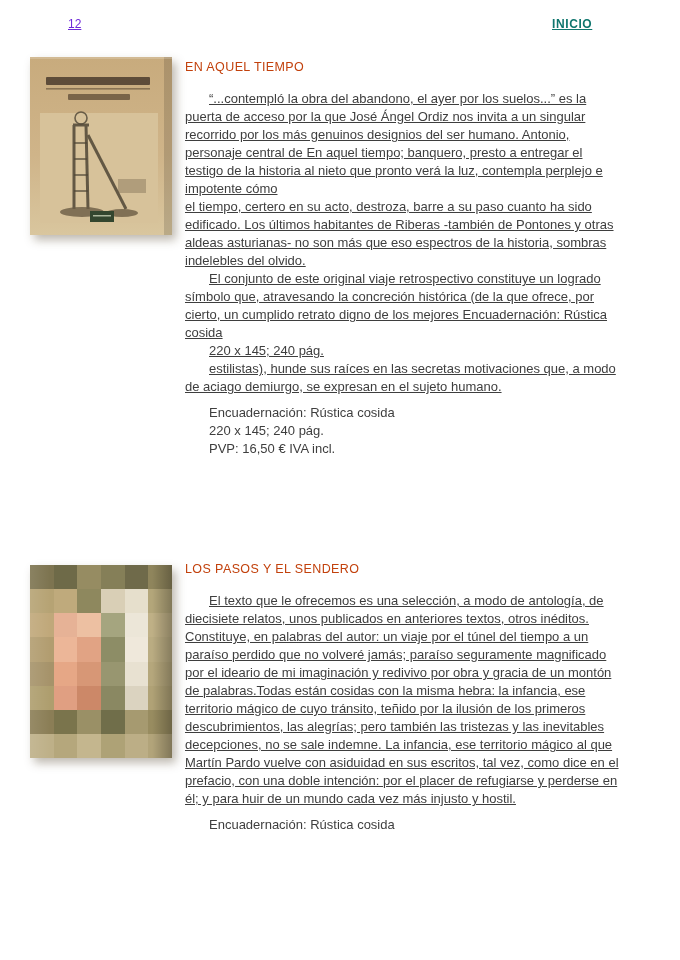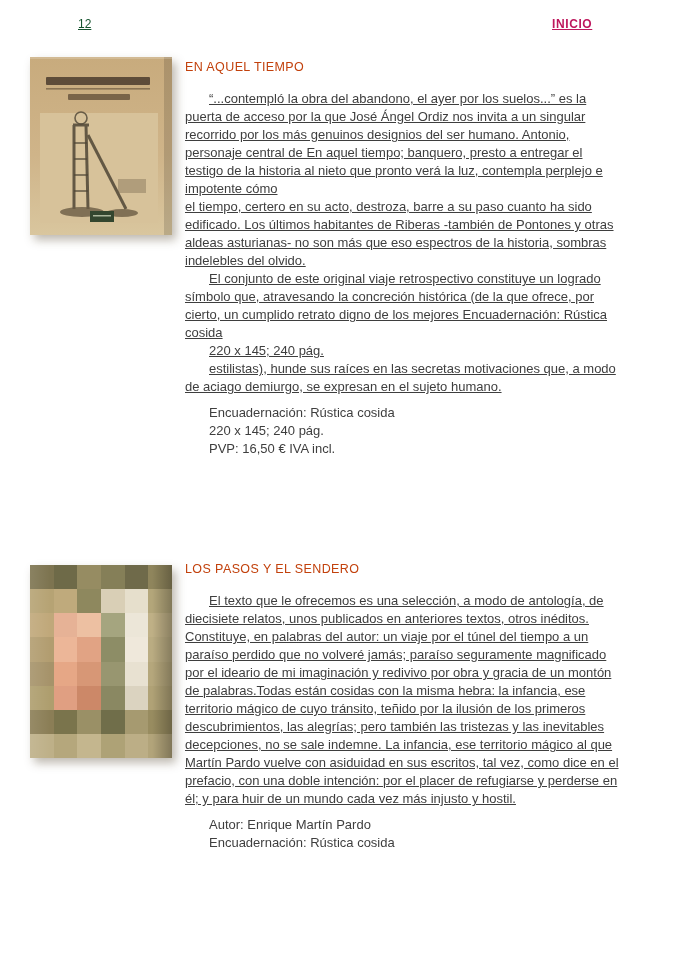--- a/index.html
+++ b/index.html
@@ -1,23 +1,23 @@
 <!DOCTYPE html>
 <html><head>
 <meta charset="utf-8">
 <style>
   html,body{margin:0;padding:0;background:#ffffff;}
   .page{
     position:relative;width:680px;height:960px;background:#ffffff;
     font-family:"Liberation Sans",sans-serif;color:#3e3e3e;overflow:hidden;
   }
-  .pagenum{position:absolute;left:78px;top:17px;font-size:12px;color:#14532d;text-decoration:underline;}
+  .pagenum{position:absolute;left:68px;top:17px;font-size:12px;color:#6d28d9;text-decoration:underline;}
   .inicio{
     position:absolute;left:552px;top:17px;font-size:12px;font-weight:bold;
-    color:#be185d;text-decoration:underline;letter-spacing:.6px;cursor:pointer;
+    color:#0f766e;text-decoration:underline;letter-spacing:.6px;cursor:pointer;
   }
   figure.cover{position:absolute;margin:0;box-shadow:4px 5px 9px rgba(70,55,30,.35);}
   .cover1{left:30px;top:57px;width:142px;height:178px;}
   .cover2{left:30px;top:565px;width:142px;height:193px;}
   .cover svg{display:block;width:100%;height:100%;}
   .mosaic{display:grid;width:100%;height:100%;grid-template-columns:repeat(6,1fr);grid-auto-rows:1fr;}
   .cover2::after{
     content:"";position:absolute;inset:0;pointer-events:none;
     background:linear-gradient(to right, rgba(255,255,255,.10), rgba(0,0,0,0) 14%, rgba(0,0,0,0) 86%, rgba(0,0,0,.28));
   }
@@ -155,18 +155,17 @@
         <div style="background: rgb(188, 174, 134);"></div>
         <div style="background: rgb(178, 164, 122);"></div>
       </div>
   </figure>
 
   <h2 class="title t2">LOS PASOS Y EL SENDERO</h2>
 
   <div class="text t2text">
     <p class="ind">El texto que le ofrecemos es una selección, a modo de antología, de diecisiete relatos, unos publicados en anteriores textos, otros inéditos. Constituye, en palabras del autor: un viaje por el túnel del tiempo a un paraíso perdido que no volveré jamás; paraíso seguramente magnificado por el ideario de mi imaginación y redivivo por obra y gracia de un montón de palabras.Todas están cosidas con la misma hebra: la infancia, ese territorio mágico de cuyo tránsito, teñido por la ilusión de los primeros descubrimientos, las alegrías; pero también las tristezas y las inevitables decepciones, no se sale indemne. La infancia, ese territorio mágico al que Martín Pardo vuelve con asiduidad en sus escritos, tal vez, como dice en el prefacio, con una doble intención: por el placer de refugiarse y perderse en él; y para huir de un mundo cada vez más injusto y hostil.</p>
     <div class="meta">
-      <div>Autor: Enrique Martín Pardo</div>
       <div>Encuadernación: Rústica cosida</div>
     </div>
   </div>
 
 </div>
 
 </body></html>

